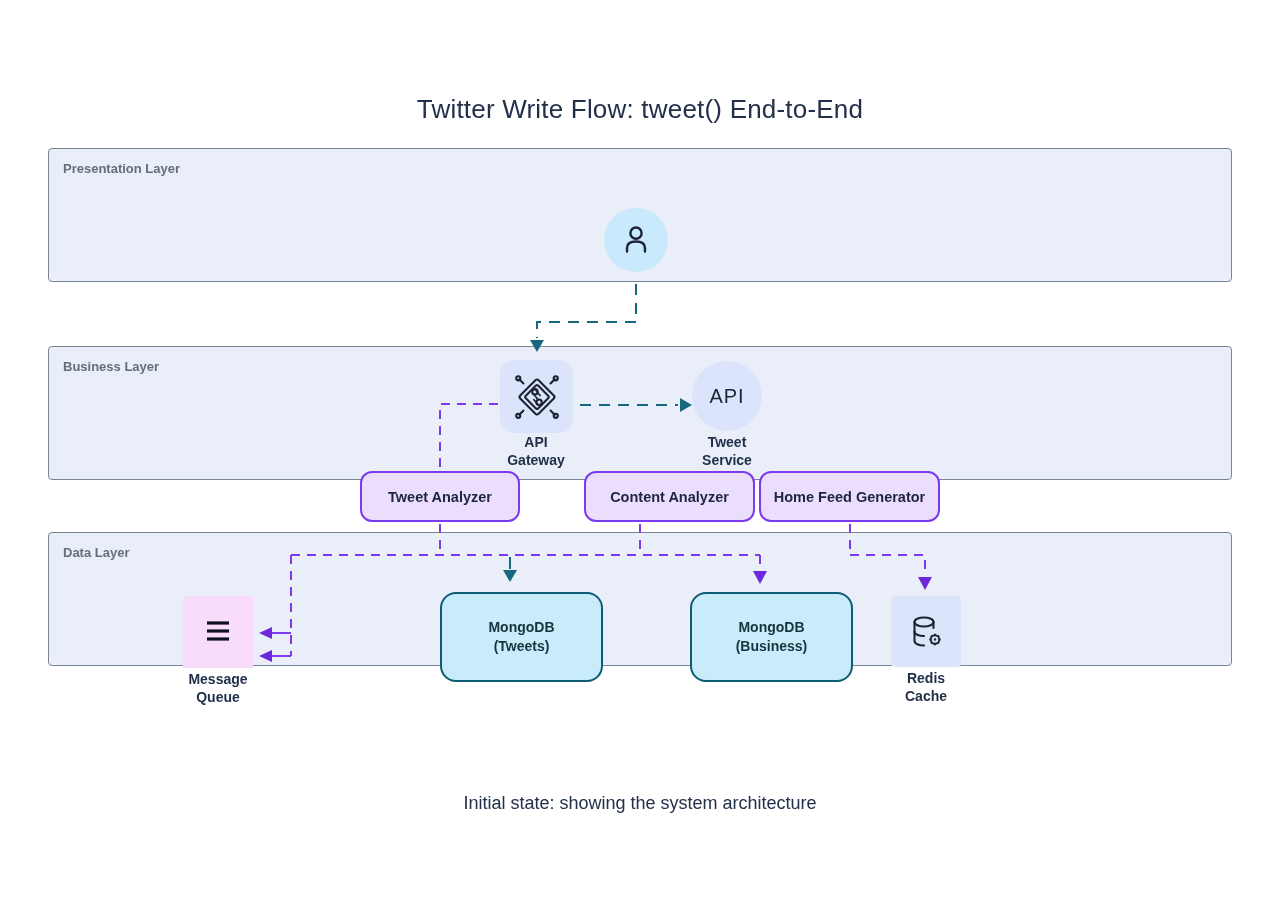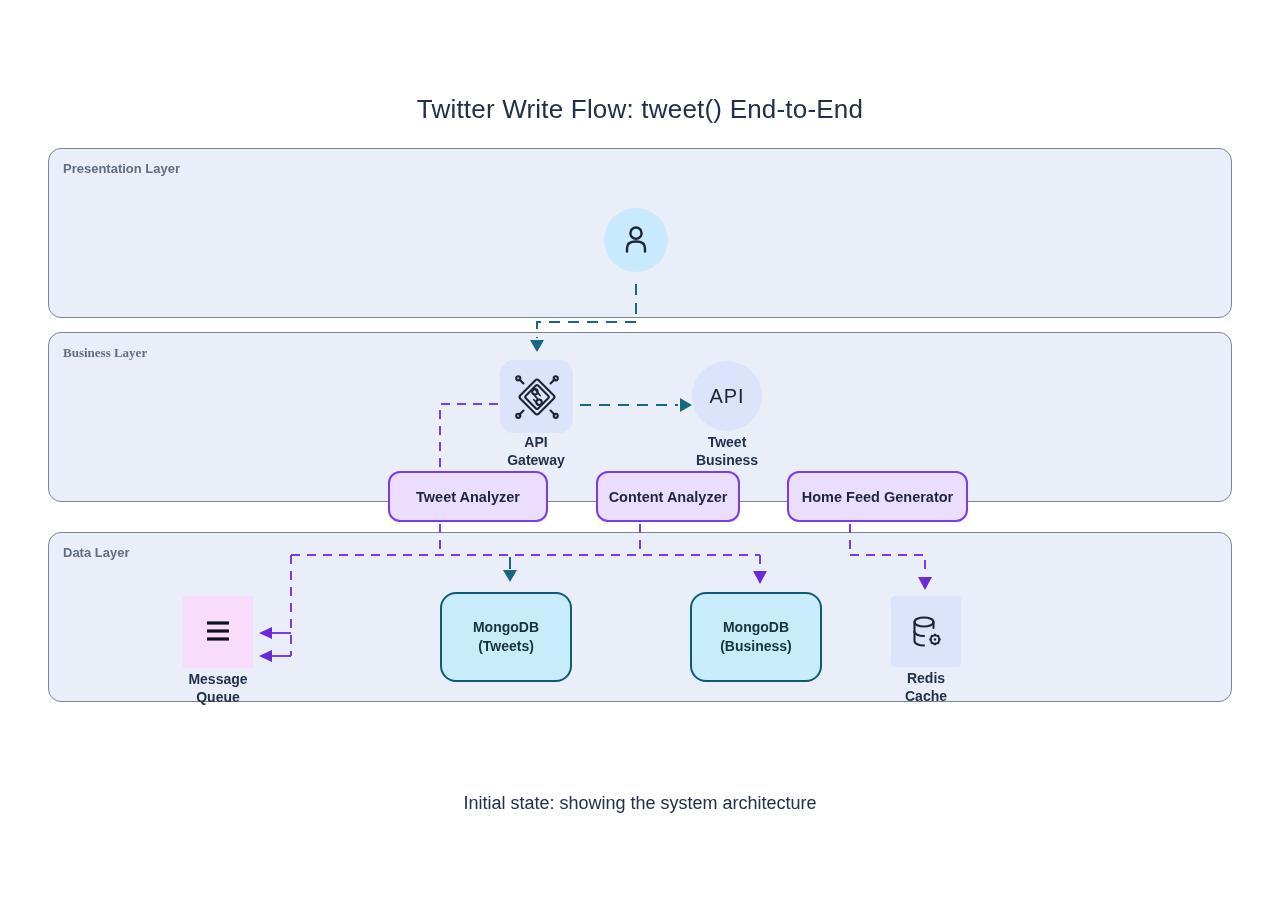--- a/index.html
+++ b/index.html
@@ -8,27 +8,27 @@
     --node-blue-bg:#dbe4fb; --user-bg:#c9e9fc; --analyzer-bg:#eadefc;
     --mongo-bg:#c8ecf9; --mongo-border:#0d5c74; --queue-bg:#f9dcfb; --icon-ink:#1c2433;
   }
   *{margin:0;padding:0;box-sizing:border-box;}
   html,body{width:1280px;height:900px;background:#ffffff;
     font-family:"Liberation Sans", sans-serif; position:relative; overflow:hidden;}
   .abs{position:absolute;}
   .title{top:94px;left:0;width:1280px;text-align:center;font-size:26px;
     font-weight:500;color:var(--text-dark);letter-spacing:.2px;}
   .caption{top:793px;left:0;width:1280px;text-align:center;font-size:18px;color:var(--text-dark);}
-  .layer{left:48px;width:1184px;height:170px;background:var(--layer-bg);
-    border:1.5px solid var(--layer-border);border-radius:13px;}
+  .layer{left:48px;width:1184px;height:134px;background:var(--layer-bg);
+    border:1.5px solid var(--layer-border);border-radius:4px;}
   .layer-label{position:absolute;top:12px;left:14px;font-size:13px;font-weight:bold;color:var(--layer-label);}
   .node-label{text-align:center;font-size:14px;font-weight:600;color:var(--text-dark);line-height:18px;}
   .pill{height:51px;border:2px solid var(--purple);border-radius:12px;background:var(--analyzer-bg);
-    display:flex;align-items:center;justify-content:center;font-size:14.5px;font-weight:600;color:#1f2440;margin-left:28px;}
-  .mongo{width:132px;height:90px;border:2px solid var(--mongo-border);border-radius:16px;background:var(--mongo-bg);
+    display:flex;align-items:center;justify-content:center;font-size:14.5px;font-weight:600;color:#1f2440;}
+  .mongo{width:163px;height:90px;border:2px solid var(--mongo-border);border-radius:16px;background:var(--mongo-bg);
     display:flex;flex-direction:column;align-items:center;justify-content:center;
     font-size:14px;font-weight:600;color:#16323e;line-height:19px;}
   .icon-sq{display:flex;align-items:center;justify-content:center;}
   .user-circle{left:604px;top:208px;width:64px;height:64px;border-radius:50%;background:var(--user-bg);}
   .gw-sq{left:500px;top:360px;width:73px;height:73px;border-radius:14px;background:var(--node-blue-bg);}
   .svc-circle{left:692px;top:361px;width:70px;height:70px;border-radius:50%;background:var(--node-blue-bg);
     font-size:20px;font-weight:500;letter-spacing:1px;color:#1c2433;}
   .mq-sq{left:183px;top:596px;width:70px;height:72px;background:var(--queue-bg);}
   .redis-sq{left:891px;top:596px;width:70px;height:71px;border-radius:4px;background:var(--node-blue-bg);}
   svg.edges{left:0;top:0;width:1280px;height:900px;pointer-events:none;}
@@ -39,21 +39,21 @@
 </style>
 </head>
 <body>
 
 <div class="abs title">Twitter Write Flow: tweet() End-to-End</div>
 <div class="abs caption">Initial state: showing the system architecture</div>
 
 <div class="abs layer" style="top:148px;">
   <div class="layer-label">Presentation Layer</div>
 </div>
-<div class="abs layer" style="top:332px;font-family:Liberation Serif, serif;">
+<div class="abs layer" style="top:346px;">
   <div class="layer-label">Business Layer</div>
 </div>
 <div class="abs layer" style="top:532px;">
   <div class="layer-label">Data Layer</div>
 </div>
 
 <svg class="abs edges" viewBox="0 0 1280 900">
   <g>
     <path class="e-teal" d="M636,284 V322 H537 V338"></path>
     <polygon class="ah-teal" points="530,340 544,340 537,352"></polygon>
@@ -129,27 +129,27 @@
 <div class="abs node-label" style="left:476px;top:433px;width:120px;">
   <div>API</div>
   <div>Gateway</div>
 </div>
 
 <div class="abs icon-sq svc-circle">
   <span>API</span>
 </div>
 <div class="abs node-label" style="left:667px;top:433px;width:120px;">
   <div>Tweet</div>
-  <div>Business</div>
+  <div>Service</div>
 </div>
 
 <div class="abs pill" style="left:360px;top:471px;width:160px;">
   <span>Tweet Analyzer</span>
 </div>
-<div class="abs pill" style="left:568px;top:471px;width:144px;">
+<div class="abs pill" style="left:584px;top:471px;width:171px;">
   <span>Content Analyzer</span>
 </div>
 <div class="abs pill" style="left:759px;top:471px;width:181px;justify-content:center;">
   <span>Home Feed Generator</span>
 </div>
 
 <div class="abs icon-sq mq-sq">
   <svg width="34" height="34" viewBox="0 0 34 34">
     <g stroke="#101020" stroke-width="3.2" stroke-linecap="butt">
       <line x1="6" y1="8" x2="28" y2="8"></line>

